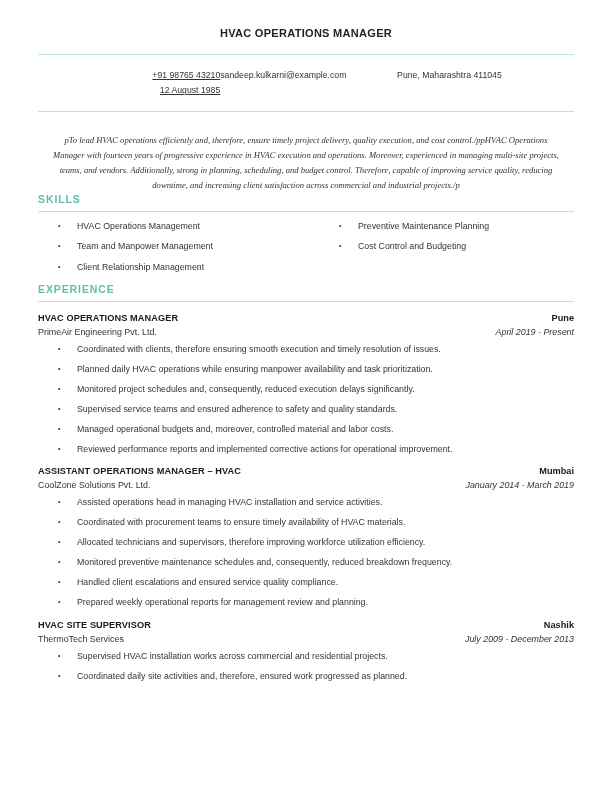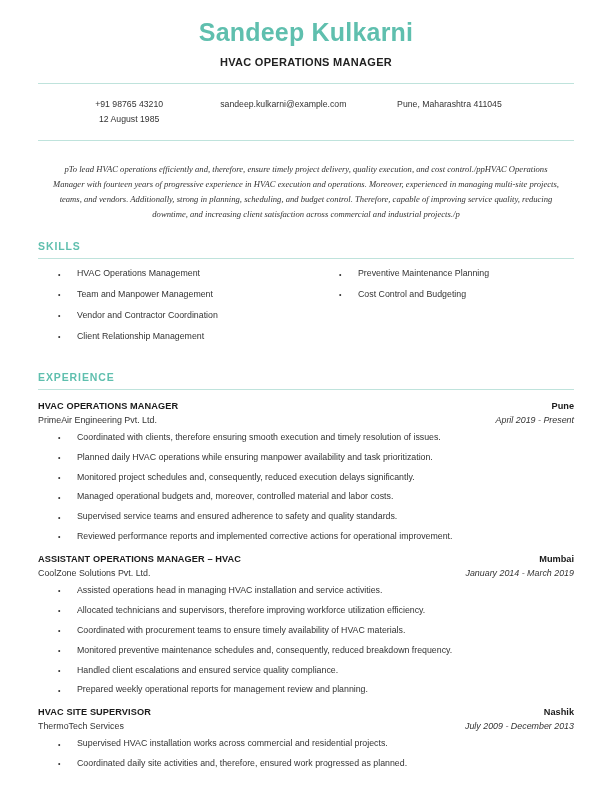--- a/index.html
+++ b/index.html
@@ -55,38 +55,38 @@
   
   .contact {
     display: flex;
     padding: 13px 0 0 0;
   }
   .contact-col {
     font-size: 8.7px;
     color: #333333;
     line-height: 1.75;
   }
-  .contact-col.c1 { width: 34%; text-align: center; }
+  .contact-col.c1 { width: 34%; text-align: right; text-decoration: underline; }
   .contact-col.c2 { width: 33%; text-align: left; }
   .contact-col.c3 { width: 33%; }
   .contact-line { white-space: nowrap; }
 
   
   .summary {
     margin: 21px 14px 0 14px;
     font-size: 8.6px;
     font-style: italic;
     line-height: 1.72;
     text-align: center;
     color: #333333;
     font-family: Liberation Serif, serif;
   }
 
   
-  .section { margin-top: 19px; }
+  .section { }
   .section-title {
     font-size: 10.5px;
     font-weight: bold;
     color: #5FBFAE;
     letter-spacing: 0.9px;
   }
   .section-rule {
     height: 0;
     border-top: 1.6px solid #bfe3dc;
     margin-top: 6px;
@@ -99,21 +99,21 @@
   }
   .skills-col {
     width: 50%;
     box-sizing: border-box;
   }
   .skills-col.left  { padding-left: 20px; }
   .skills-col.right { padding-left: 33px; }
 
   .bullet-row {
     display: flex;
-    align-items: center;
+    align-items: flex-start;
     font-size: 8.8px;
     line-height: 1.35;
     margin-bottom: 9px;
     color: #333333;
   }
   .bullet-dot {
     width: 19px;
     flex: 0 0 19px;
     font-size: 7px;
     line-height: 1.35;
@@ -159,21 +159,20 @@
   .job-bullets .bullet-row {
     margin-bottom: 8px;
   }
 </style>
 </head>
 <body>
 
 <div class="page">
 
   <div class="header">
-    <div class="full-name">Sandeep Kulkarni</div>
     <div class="job-title">HVAC OPERATIONS MANAGER</div>
   </div>
 
   <div class="rule rule-header"></div>
 
   <div class="contact">
     <div class="contact-col c1">
       <div class="contact-line">+91 98765 43210</div>
       <div class="contact-line">12 August 1985</div>
     </div>
@@ -199,24 +198,20 @@
         <div class="bullet-row">
           <span class="bullet-dot">•</span>
           <span class="bullet-text">HVAC Operations Management</span>
         </div>
         <div class="bullet-row">
           <span class="bullet-dot">•</span>
           <span class="bullet-text">Team and Manpower Management</span>
         </div>
         <div class="bullet-row">
           <span class="bullet-dot">•</span>
-          <span class="bullet-text">Vendor and Contractor Coordination</span>
-        </div>
-        <div class="bullet-row">
-          <span class="bullet-dot">•</span>
           <span class="bullet-text">Client Relationship Management</span>
         </div>
       </div>
 
       <div class="skills-col right">
         <div class="bullet-row">
           <span class="bullet-dot">•</span>
           <span class="bullet-text">Preventive Maintenance Planning</span>
         </div>
         <div class="bullet-row">
@@ -249,25 +244,25 @@
         <div class="bullet-row">
           <span class="bullet-dot">•</span>
           <span class="bullet-text">Planned daily HVAC operations while ensuring manpower availability and task prioritization.</span>
         </div>
         <div class="bullet-row">
           <span class="bullet-dot">•</span>
           <span class="bullet-text">Monitored project schedules and, consequently, reduced execution delays significantly.</span>
         </div>
         <div class="bullet-row">
           <span class="bullet-dot">•</span>
+          <span class="bullet-text">Supervised service teams and ensured adherence to safety and quality standards.</span>
+        </div>
+        <div class="bullet-row">
+          <span class="bullet-dot">•</span>
           <span class="bullet-text">Managed operational budgets and, moreover, controlled material and labor costs.</span>
-        </div>
-        <div class="bullet-row">
-          <span class="bullet-dot">•</span>
-          <span class="bullet-text">Supervised service teams and ensured adherence to safety and quality standards.</span>
         </div>
         <div class="bullet-row">
           <span class="bullet-dot">•</span>
           <span class="bullet-text">Reviewed performance reports and implemented corrective actions for operational improvement.</span>
         </div>
       </div>
     </div>
 
     <div class="job">
       <div class="job-row">
@@ -278,25 +273,25 @@
         <span class="job-company">CoolZone Solutions Pvt. Ltd.</span>
         <span class="job-dates">January 2014 - March 2019</span>
       </div>
       <div class="job-bullets">
         <div class="bullet-row">
           <span class="bullet-dot">•</span>
           <span class="bullet-text">Assisted operations head in managing HVAC installation and service activities.</span>
         </div>
         <div class="bullet-row">
           <span class="bullet-dot">•</span>
+          <span class="bullet-text">Coordinated with procurement teams to ensure timely availability of HVAC materials.</span>
+        </div>
+        <div class="bullet-row">
+          <span class="bullet-dot">•</span>
           <span class="bullet-text">Allocated technicians and supervisors, therefore improving workforce utilization efficiency.</span>
-        </div>
-        <div class="bullet-row">
-          <span class="bullet-dot">•</span>
-          <span class="bullet-text">Coordinated with procurement teams to ensure timely availability of HVAC materials.</span>
         </div>
         <div class="bullet-row">
           <span class="bullet-dot">•</span>
           <span class="bullet-text">Monitored preventive maintenance schedules and, consequently, reduced breakdown frequency.</span>
         </div>
         <div class="bullet-row">
           <span class="bullet-dot">•</span>
           <span class="bullet-text">Handled client escalations and ensured service quality compliance.</span>
         </div>
         <div class="bullet-row">

